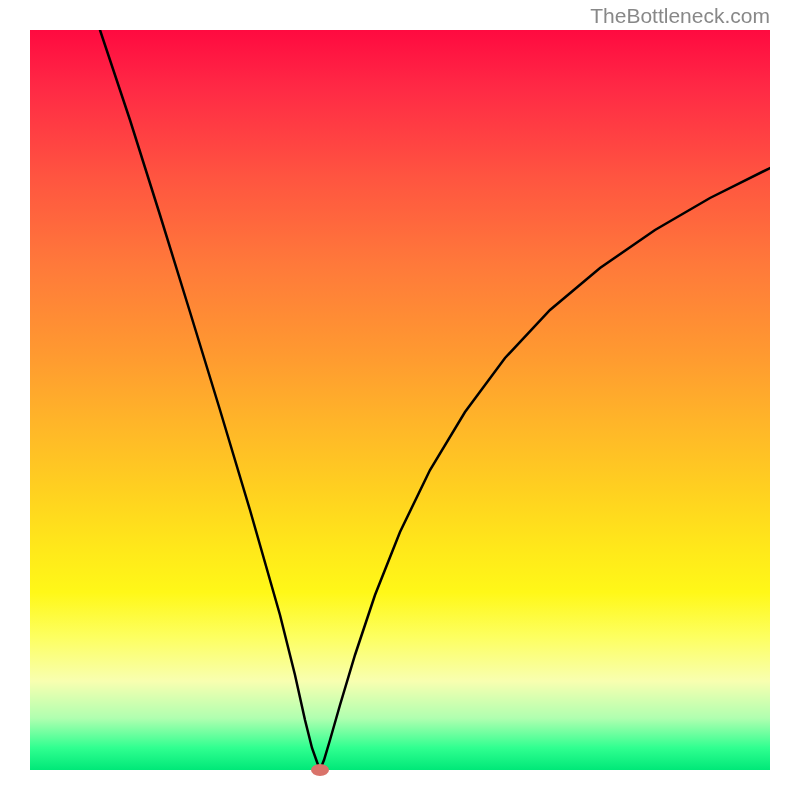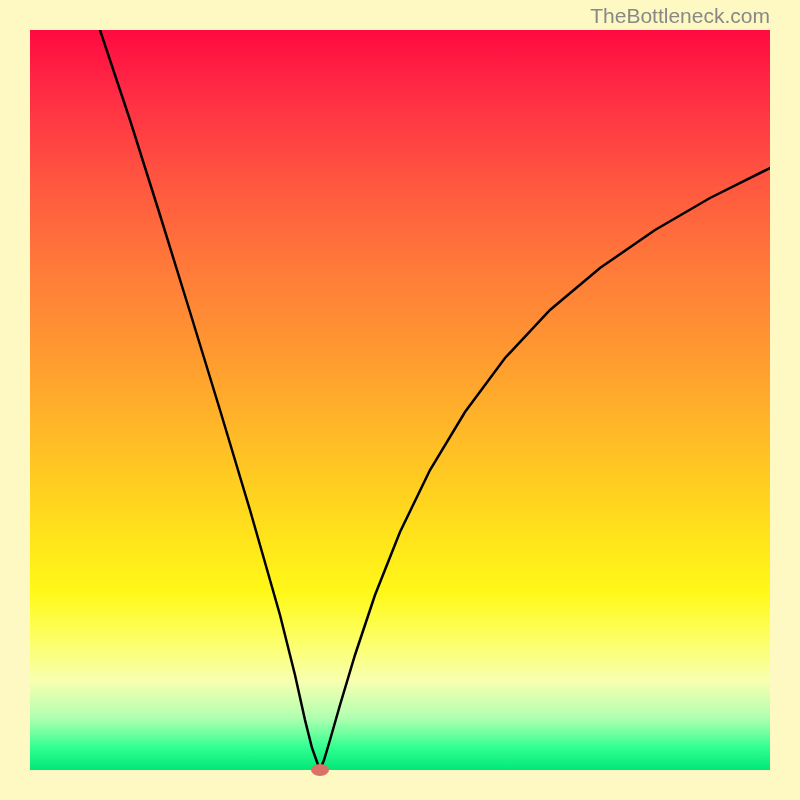--- a/index.html
+++ b/index.html
@@ -10,21 +10,21 @@
     background: #000;
     overflow: hidden;
     font-family: Arial, sans-serif;
   }
   .frame {
     position: absolute;
     top: 0;
     left: 0;
     width: 800px;
     height: 800px;
-    background: #fef9c3;
+    background: #ffffff;
   }
   .gradient-area {
     position: absolute;
     top: 30px;
     left: 30px;
     width: 740px;
     height: 740px;
     background: linear-gradient(to bottom,
       #ff0a40 0%,
       #ff2a45 8%,

